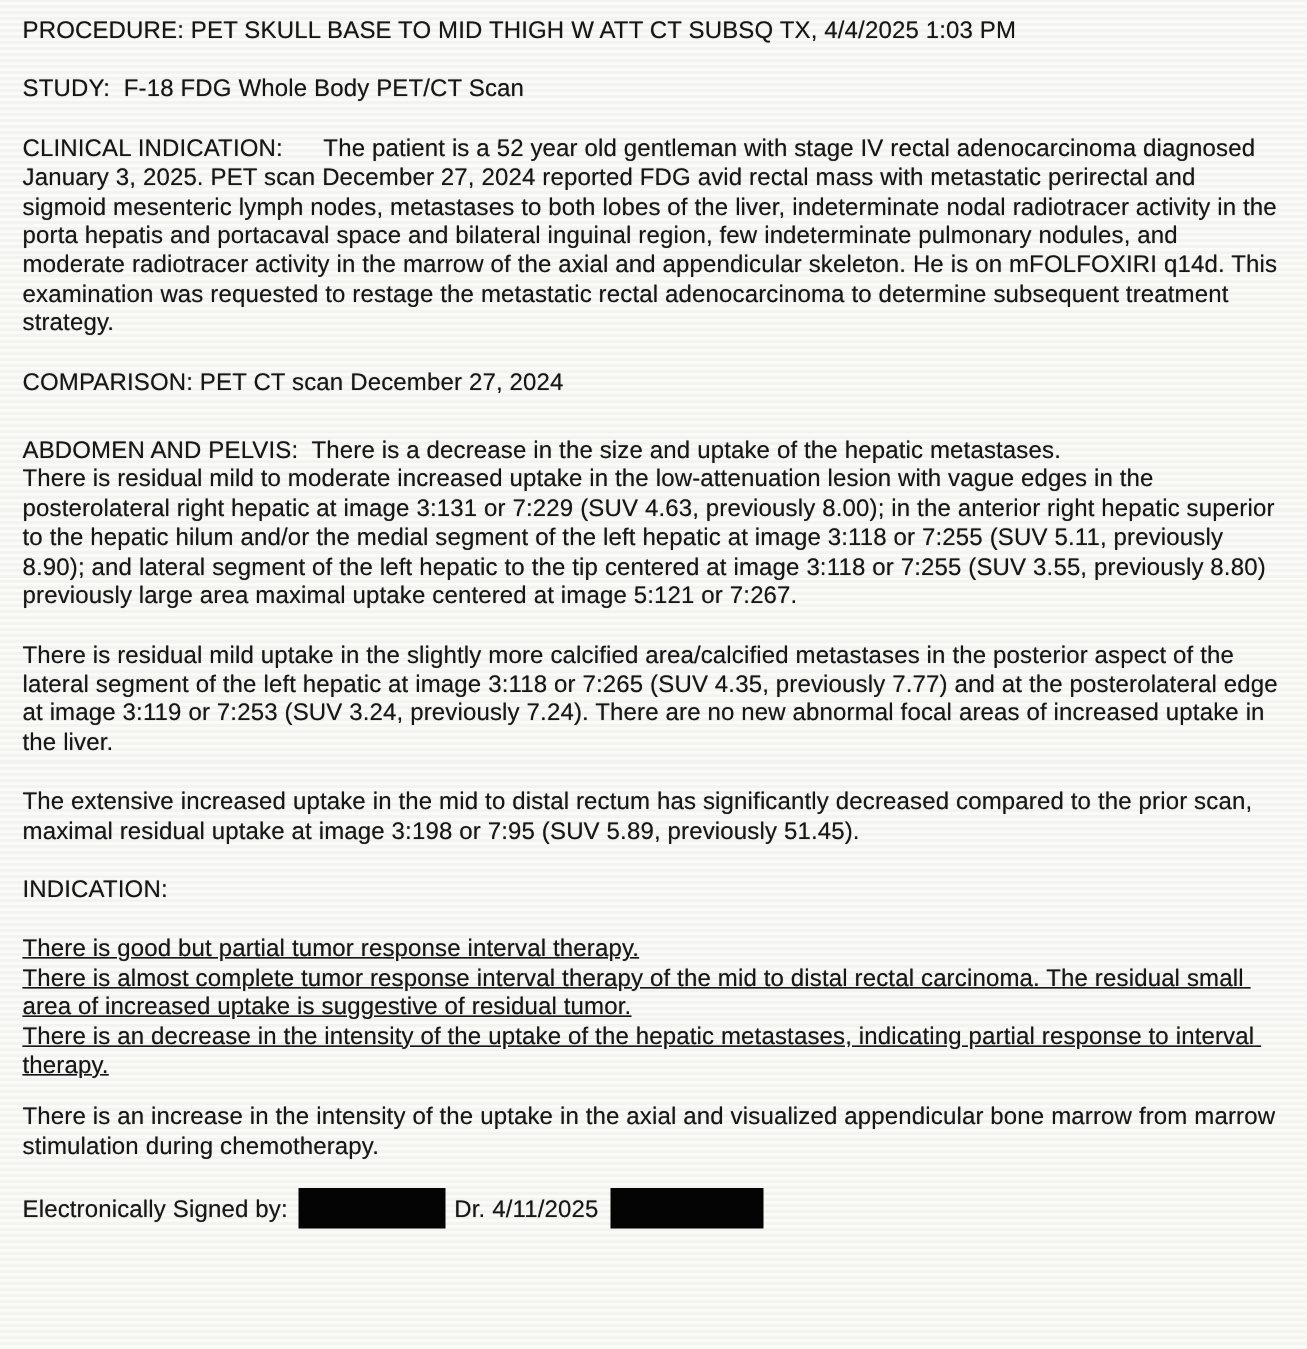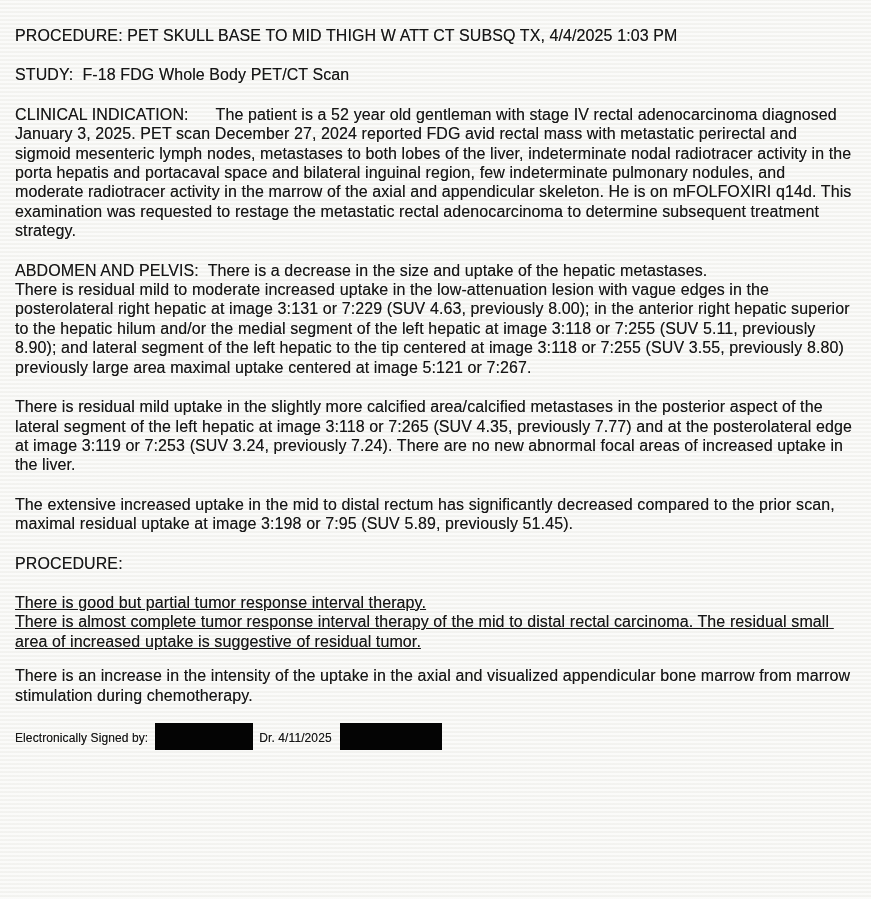--- a/index.html
+++ b/index.html
@@ -17,36 +17,36 @@
       rgba(255,255,255,0.5) 0px, rgba(255,255,255,0.5) 2px,
       rgba(190,190,185,0.06) 2px, rgba(190,190,185,0.06) 4px
     );
     font-family: "Liberation Sans", "DejaVu Sans", sans-serif;
     color: #161616;
   }
   .page {
     box-sizing: border-box;
     width: 871px;
     height: 899px;
-    padding: 26px 14px 0 15px;
+    padding: 11px 14px 0 15px;
   }
   .para {
     margin: 0 0 20px 0;
     font-size: 16px;
     line-height: 19.4px;
     letter-spacing: 0.1px;
     white-space: pre-wrap;
     text-shadow: 0 0 0.6px rgba(20,20,20,0.55);
   }
   .para.gap-lg { margin-bottom: 26px; }
   .para.gap-sm { margin-bottom: 18px; }
   .para.tight { margin-bottom: 0; text-decoration: underline; }
   .impression-list { margin: 0 0 15px 0; }
   .signature-row {
-    font-size: 12px;
+    font-size: 16px;
     line-height: 19.4px;
     letter-spacing: 0.1px;
     white-space: nowrap;
     text-shadow: 0 0 0.6px rgba(20,20,20,0.55);
   }
   .redact {
     display: inline-block;
     background: #040404;
     height: 27px;
     vertical-align: -8px;
@@ -58,34 +58,36 @@
 <body>
 
 <main class="page">
 
   <p class="para">PROCEDURE: PET SKULL BASE TO MID THIGH W ATT CT SUBSQ TX, 4/4/2025 1:03 PM</p>
 
   <p class="para">STUDY:  F-18 FDG Whole Body PET/CT Scan</p>
 
   <p class="para">CLINICAL INDICATION:      The patient is a 52 year old gentleman with stage IV rectal adenocarcinoma diagnosed January 3, 2025. PET scan December 27, 2024 reported FDG avid rectal mass with metastatic perirectal and sigmoid mesenteric lymph nodes, metastases to both lobes of the liver, indeterminate nodal radiotracer activity in the porta hepatis and portacaval space and bilateral inguinal region, few indeterminate pulmonary nodules, and moderate radiotracer activity in the marrow of the axial and appendicular skeleton. He is on mFOLFOXIRI q14d. This examination was requested to restage the metastatic rectal adenocarcinoma to determine subsequent treatment strategy.</p>
 
+  <p class="para gap-lg">COMPARISON: PET CT scan December 27, 2024</p>
 
   <p class="para">ABDOMEN AND PELVIS:  There is a decrease in the size and uptake of the hepatic metastases.
 There is residual mild to moderate increased uptake in the low-attenuation lesion with vague edges in the posterolateral right hepatic at image 3:131 or 7:229 (SUV 4.63, previously 8.00); in the anterior right hepatic superior to the hepatic hilum and/or the medial segment of the left hepatic at image 3:118 or 7:255 (SUV 5.11, previously 8.90); and lateral segment of the left hepatic to the tip centered at image 3:118 or 7:255 (SUV 3.55, previously 8.80) previously large area maximal uptake centered at image 5:121 or 7:267.</p>
 
   <p class="para">There is residual mild uptake in the slightly more calcified area/calcified metastases in the posterior aspect of the lateral segment of the left hepatic at image 3:118 or 7:265 (SUV 4.35, previously 7.77) and at the posterolateral edge at image 3:119 or 7:253 (SUV 3.24, previously 7.24). There are no new abnormal focal areas of increased uptake in the liver.</p>
 
 
   <p class="para">The extensive increased uptake in the mid to distal rectum has significantly decreased compared to the prior scan, maximal residual uptake at image 3:198 or 7:95 (SUV 5.89, previously 51.45).</p>
 
-  <p class="para">PROCEDURE:</p>
+  <p class="para">INDICATION:</p>
 
   <div class="impression-list">
     <p class="para tight">There is good but partial tumor response interval therapy.</p>
     <p class="para tight">There is almost complete tumor response interval therapy of the mid to distal rectal carcinoma. The residual small area of increased uptake is suggestive of residual tumor.</p>
+    <p class="para tight">There is an decrease in the intensity of the uptake of the hepatic metastases, indicating partial response to interval therapy.</p>
   </div>
 
   <p class="para gap-sm">There is an increase in the intensity of the uptake in the axial and visualized appendicular bone marrow from marrow stimulation during chemotherapy.</p>
 
   <div class="signature-row">
     <span>Electronically Signed by:</span><span class="redact r1"></span><span>Dr. 4/11/2025</span><span class="redact r2"></span>
   </div>
 
 </main>
 

